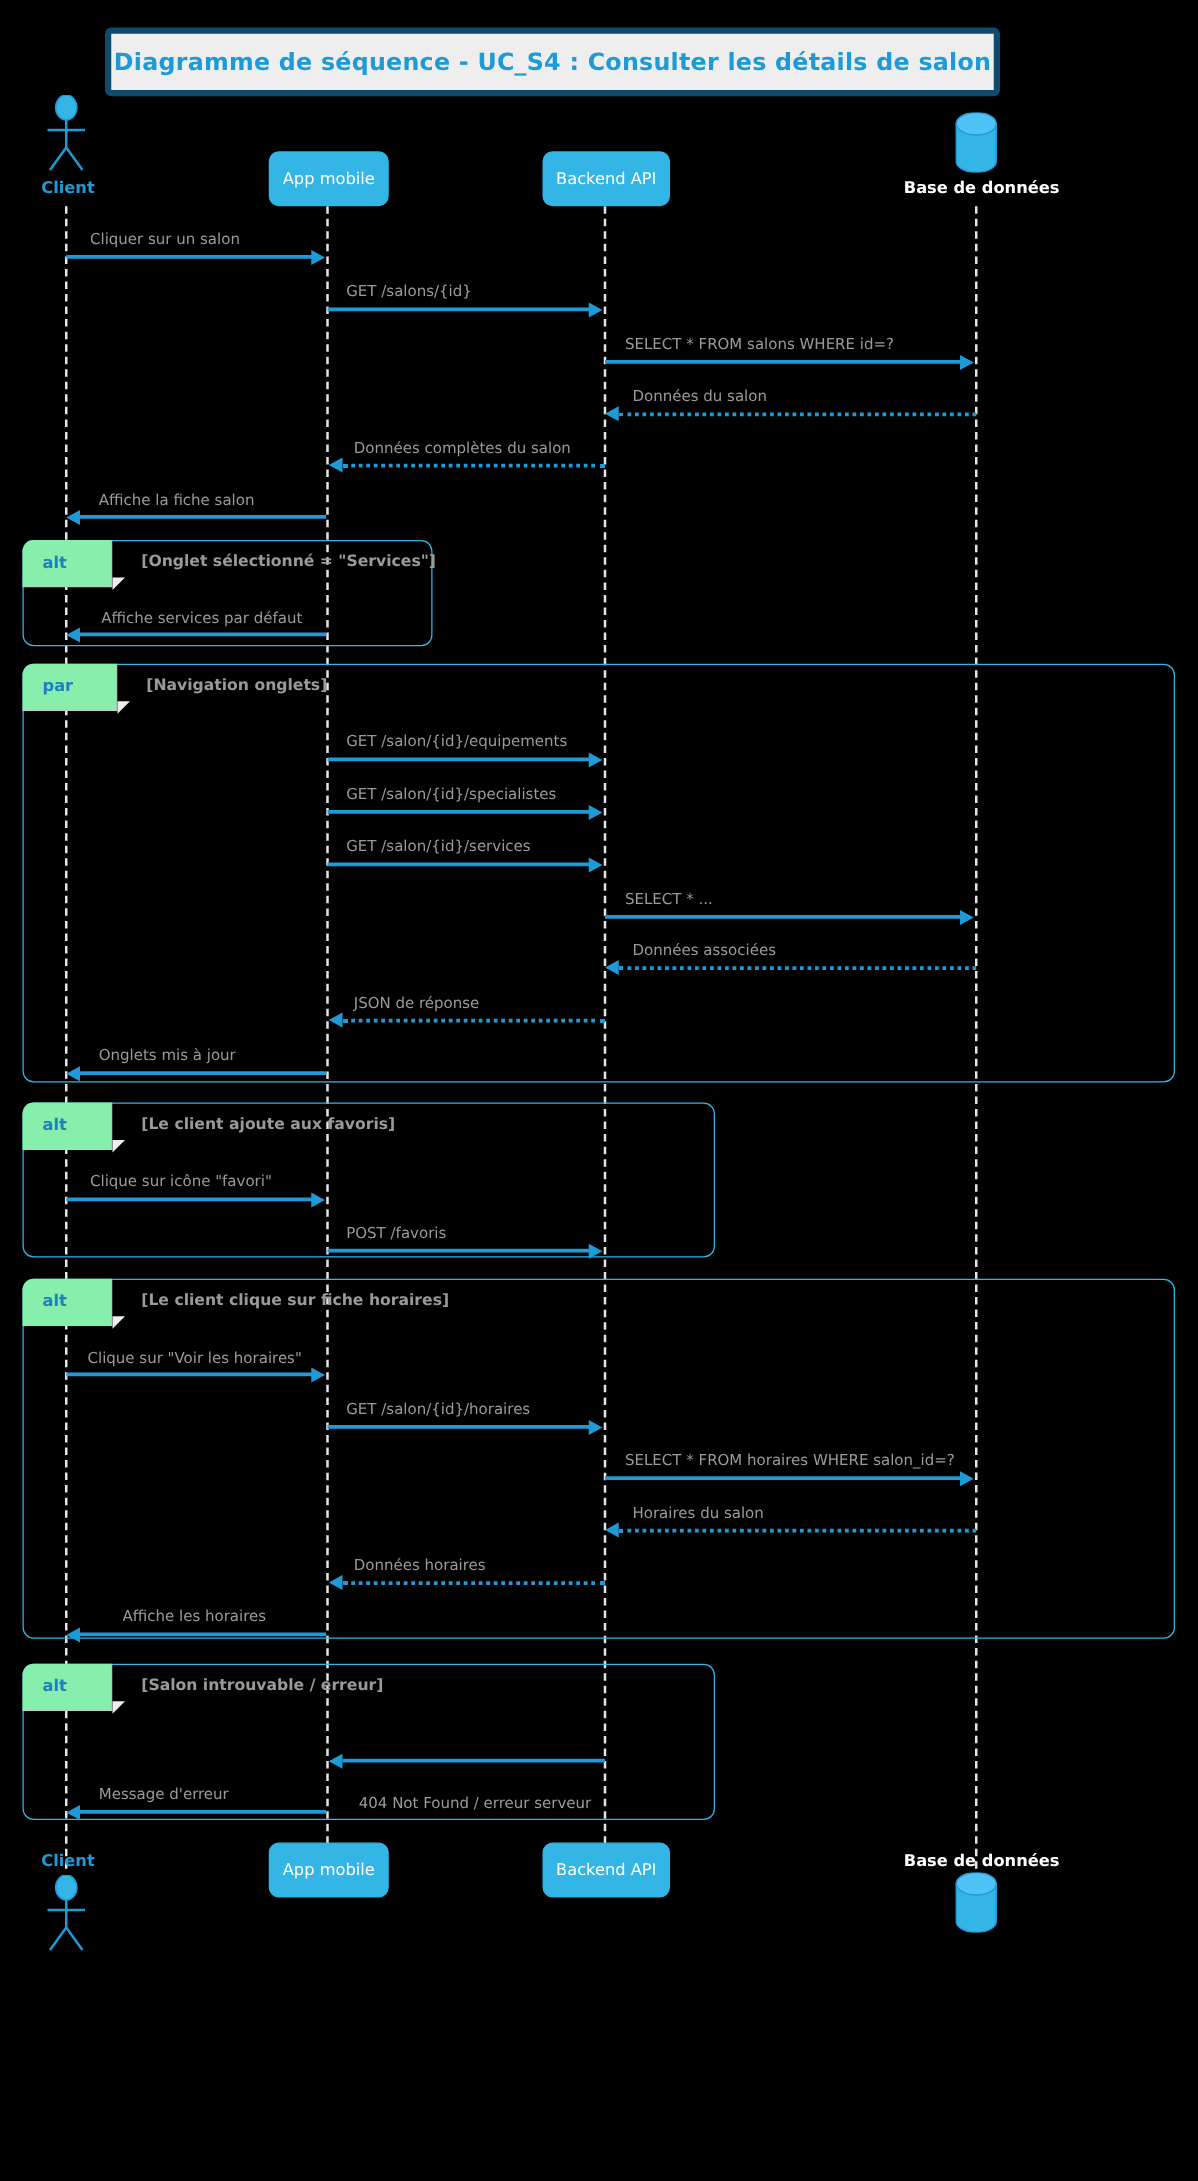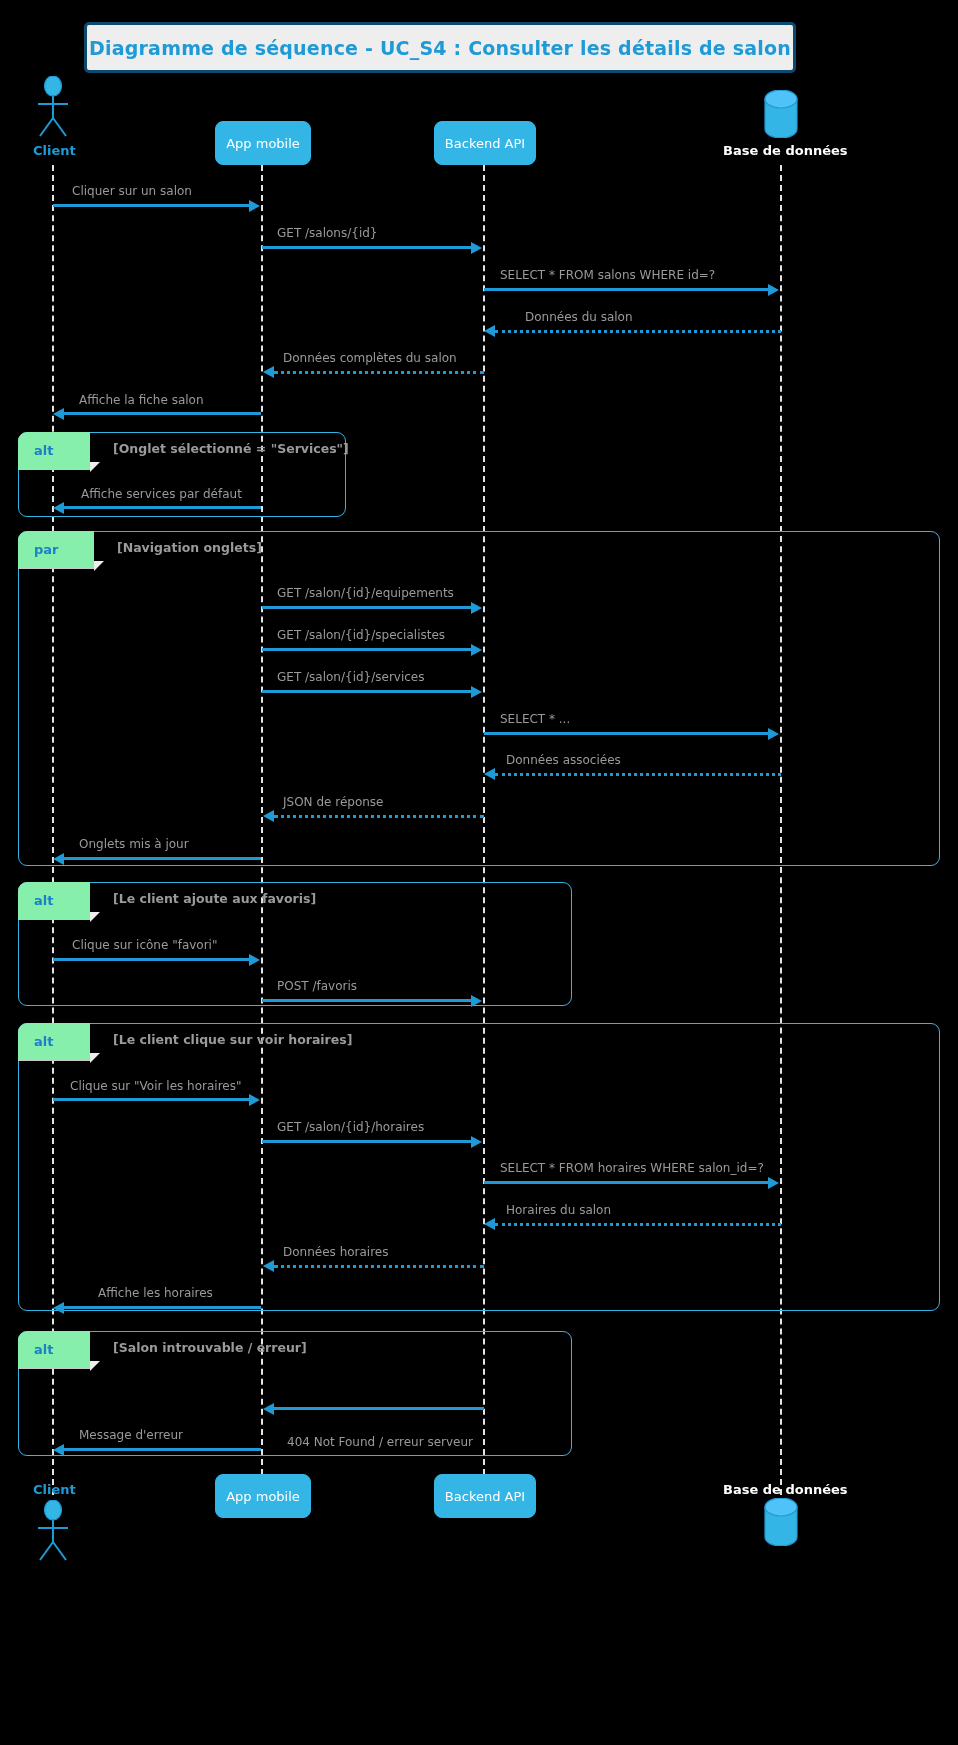--- a/index.html
+++ b/index.html
@@ -2,21 +2,21 @@
 <html><head>
 <meta charset="utf-8">
 <style>
   html,body{margin:0;padding:0;background:#000;}
   body{width:958px;height:1745px;position:relative;
        font-family:"DejaVu Sans","Liberation Sans",sans-serif;overflow:hidden;}
   #stage{position:relative;width:958px;height:1745px;background:#000;}
 
   
   .title-box{position:absolute;left:84px;top:22px;width:706px;height:45px;
-    background:#EEEEEE;border:3px solid #0c4a6e;border-radius:5px;
+    background:#EEEEEE;border:5px solid #0c4a6e;border-radius:5px;
     box-shadow:3px 3px 0 rgba(0,0,0,0.35);
     display:flex;align-items:center;justify-content:center;}
   .title-text{color:#1E9BD7;font-size:19px;font-weight:bold;letter-spacing:.2px;}
 
   
   .lifeline{position:absolute;width:0;border-left:2px dashed #E4E4E4;}
 
   
   .pbox{position:absolute;background:#33B5E5;border:1px solid #33B5E5;border-radius:8px;
     display:flex;align-items:center;justify-content:center;color:#FFFFFF;font-size:13px;
@@ -141,42 +141,42 @@
     <span class="fragtype">alt</span>
   </div>
   <div class="notch" style="left:90px;top:912px;"></div>
   <div class="fragcond" style="left:113px;top:891px;">[Le client ajoute aux favoris]</div>
 
   <div class="frag" style="left:18px;top:1023px;width:922px;height:288px;"></div>
   <div class="fraghdr" style="left:18px;top:1023px;width:72px;border-radius:9px 0 0 0;">
     <span class="fragtype">alt</span>
   </div>
   <div class="notch" style="left:90px;top:1053px;"></div>
-  <div class="fragcond" style="left:113px;top:1032px;">[Le client clique sur voir horaires]</div>
+  <div class="fragcond" style="left:113px;top:1032px;">[Le client clique sur fiche horaires]</div>
 
   <div class="frag" style="left:18px;top:1331px;width:554px;height:125px;"></div>
   <div class="fraghdr" style="left:18px;top:1331px;width:72px;border-radius:9px 0 0 0;">
     <span class="fragtype">alt</span>
   </div>
   <div class="notch" style="left:90px;top:1361px;"></div>
   <div class="fragcond" style="left:113px;top:1340px;">[Salon introuvable / erreur]</div>
 
   <div class="msglabel" style="left:72px;top:184px;">Cliquer sur un salon</div>
   <div class="msg" style="left:53px;top:204px;width:197px;"></div>
   <div class="arrowhead right" style="left:249px;top:199.5px;"></div>
 
   <div class="msglabel" style="left:277px;top:226px;">GET /salons/{id}</div>
   <div class="msg" style="left:262px;top:246px;width:210px;"></div>
   <div class="arrowhead right" style="left:471px;top:241.5px;"></div>
 
   <div class="msglabel" style="left:500px;top:268px;">SELECT * FROM salons WHERE id=?</div>
   <div class="msg" style="left:484px;top:288px;width:285px;"></div>
   <div class="arrowhead right" style="left:768px;top:283.5px;"></div>
 
-  <div class="msglabel" style="left:525px;top:310px;">Données du salon</div>
+  <div class="msglabel" style="left:506px;top:310px;">Données du salon</div>
   <div class="msg dotted" style="left:495px;top:330px;width:286px;"></div>
   <div class="arrowhead left" style="left:484px;top:325px;"></div>
 
   <div class="msglabel" style="left:283px;top:351px;">Données complètes du salon</div>
   <div class="msg dotted" style="left:274px;top:371px;width:210px;"></div>
   <div class="arrowhead left" style="left:263px;top:366px;"></div>
 
   <div class="msglabel" style="left:79px;top:393px;">Affiche la fiche salon</div>
   <div class="msg" style="left:64px;top:412px;width:197px;"></div>
   <div class="arrowhead left" style="left:53px;top:407.5px;"></div>

